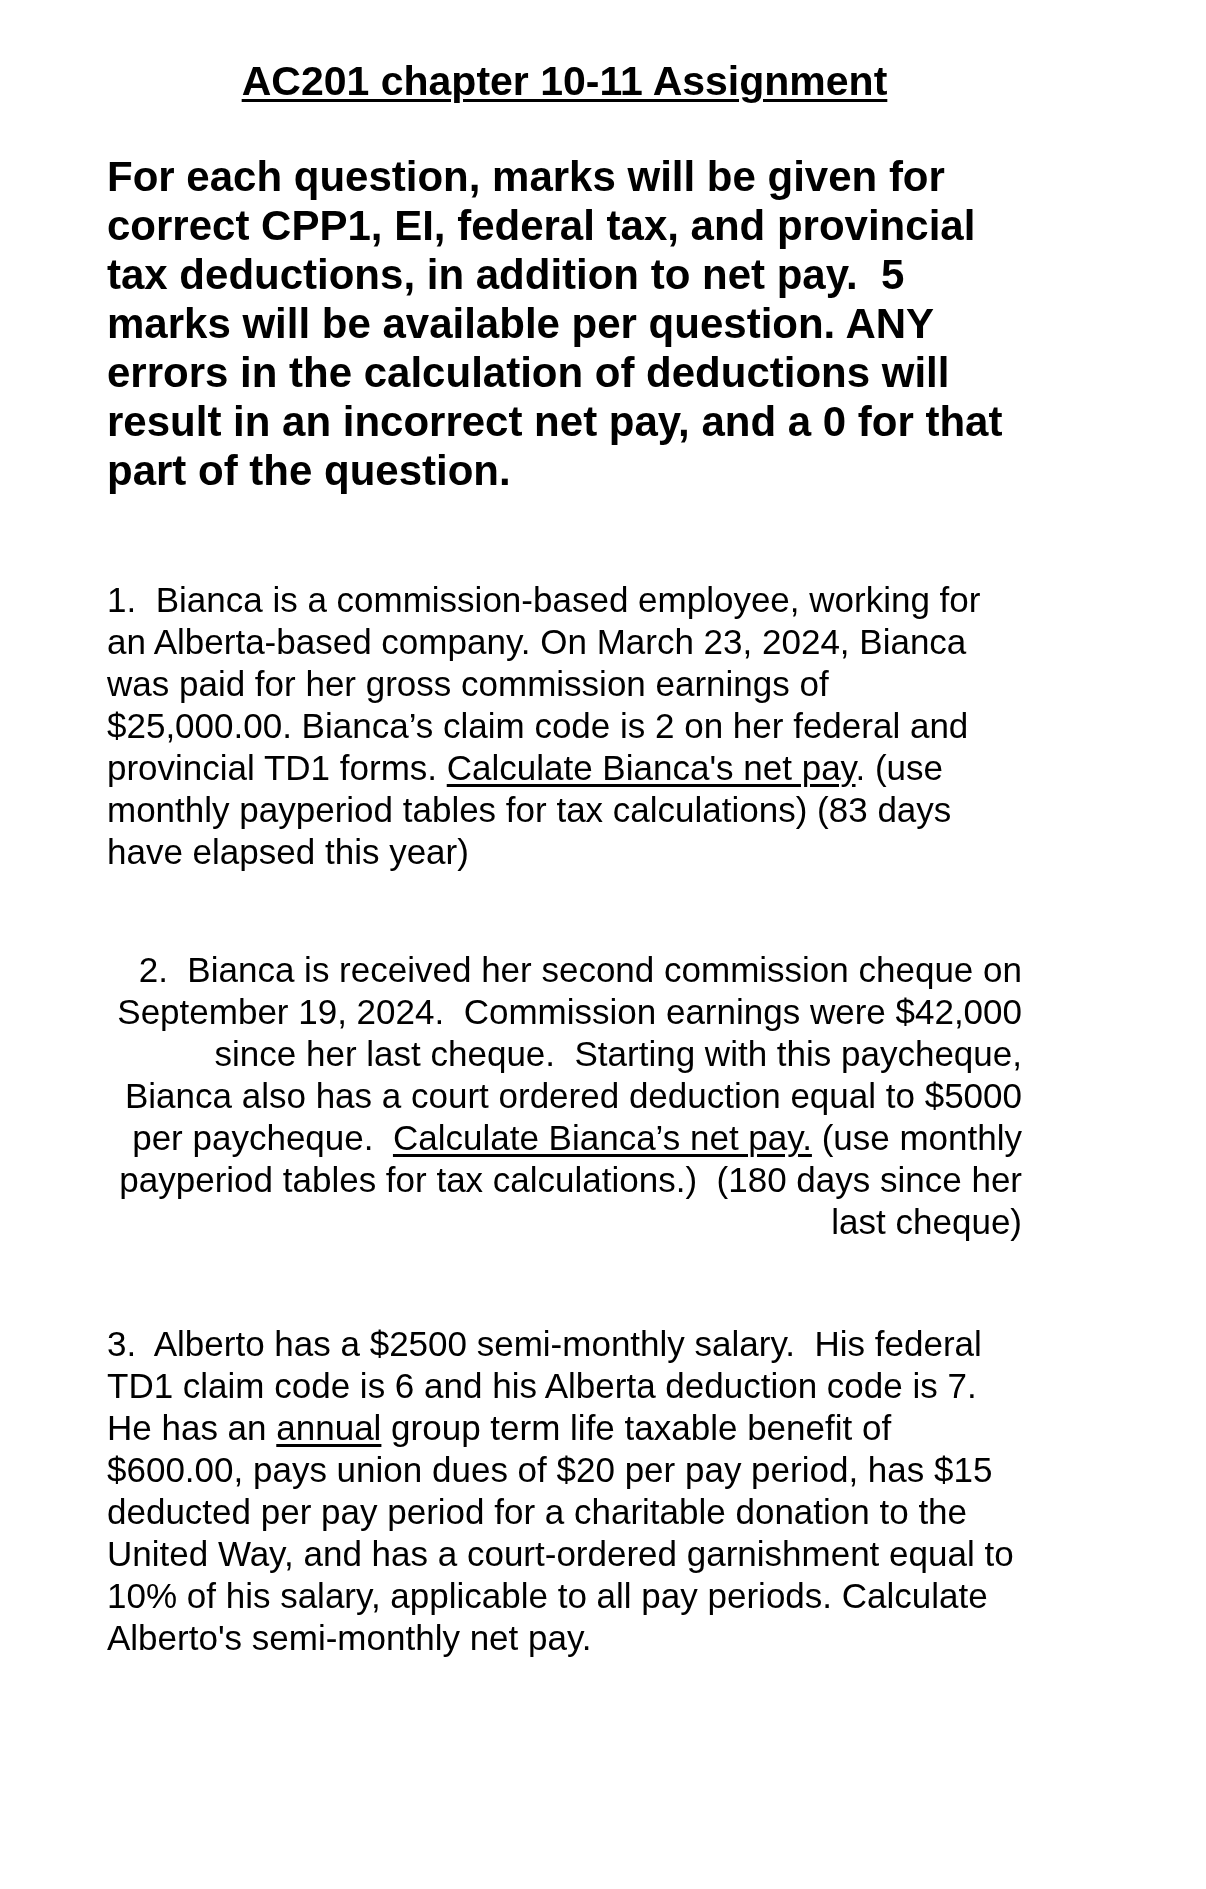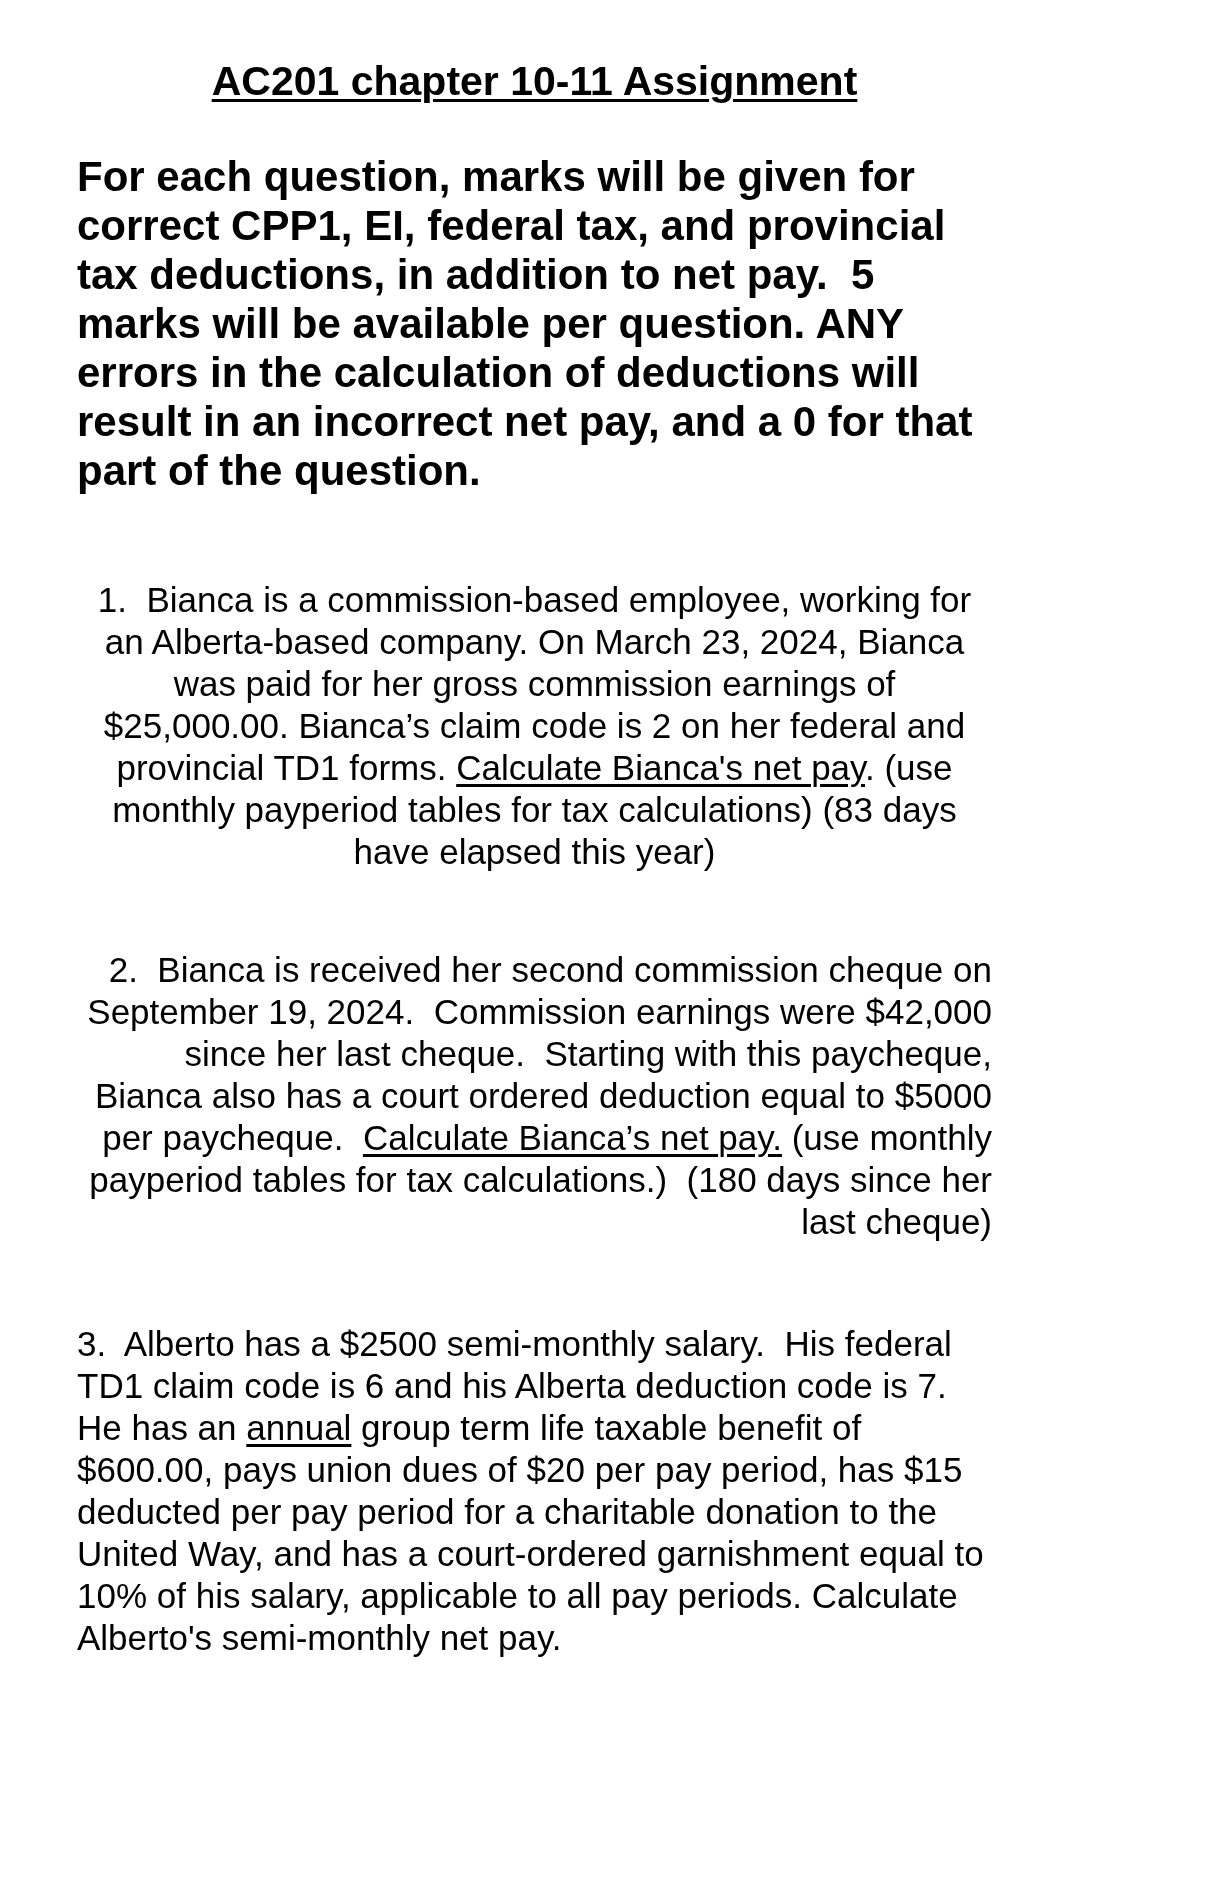--- a/index.html
+++ b/index.html
@@ -8,21 +8,21 @@
     background: #ffffff;
   }
   body {
     width: 1206px;
     height: 1889px;
     color: #000000;
     font-family: "Liberation Sans", sans-serif;
     overflow: hidden;
   }
   .doc {
-    padding-left: 77px;
+    padding-left: 107px;
   }
   .title {
     margin: 57px 0 0 0;
     width: 915px;
     font-size: 41px;
     font-weight: bold;
     line-height: 49px;
     text-align: center;
     text-decoration: underline;
     text-decoration-thickness: 3px;
@@ -39,21 +39,21 @@
     font-weight: bold;
     line-height: 49px;
   }
   .body-para {
     width: 915px;
     max-width: 915px;
     font-size: 35px;
     line-height: 42px;
   }
   .due   { margin-top: 45px; }
-  .q1    { margin-top: 84px; text-align: center; }
+  .q1    { margin-top: 84px; }
   .q2    { margin-top: 76px; text-align: right; }
   .q3    { margin-top: 80px; }
   .u {
     text-decoration: underline;
     text-decoration-thickness: 2.5px;
     text-underline-offset: 4px;
   }
 </style>
 </head>
 <body>

